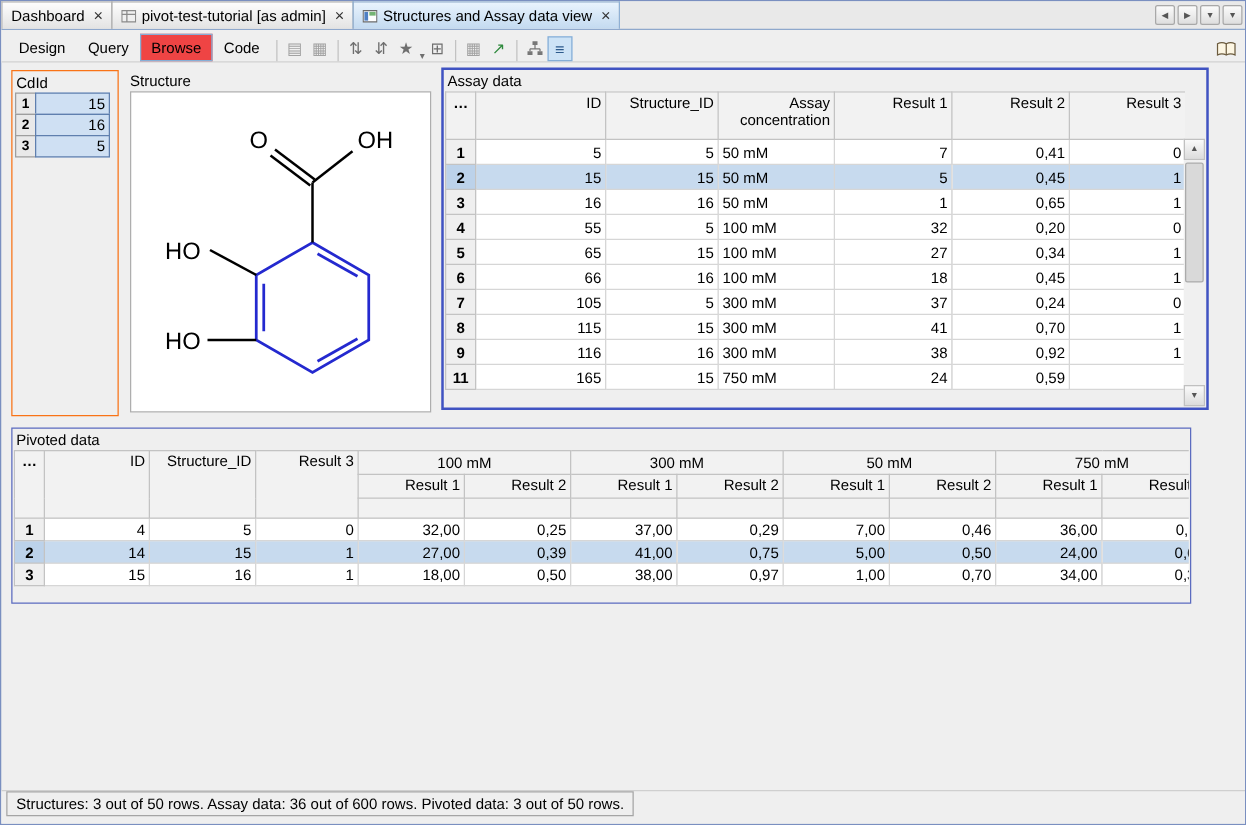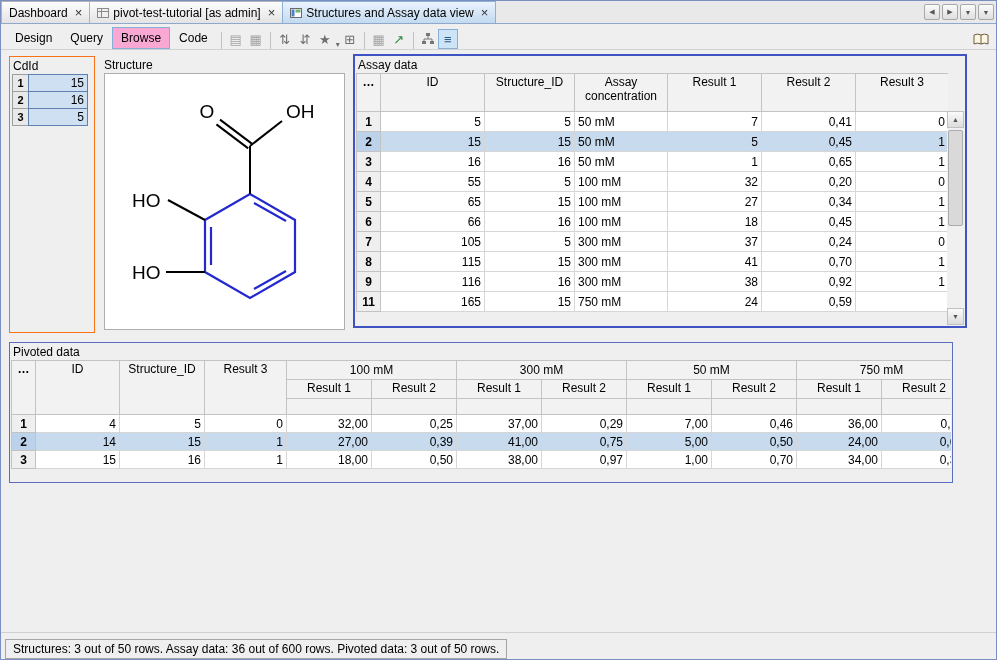--- a/index.html
+++ b/index.html
@@ -13,21 +13,21 @@
   .tab + .tab { margin-left:-1px; }
   .tab.active { background:linear-gradient(#e9f3fd,#c3daf0); border-color:#8fb0d4; }
   .tab-close { color:#333; font-size:13px; line-height:11px; margin-left:3px; }
   .tab-icon { display:inline-flex; width:12px; height:12px; }
   .tab-controls { position:absolute; right:2px; top:3px; display:flex; gap:2px; }
   .tc-btn { width:16px; height:16px; display:inline-flex; align-items:center; justify-content:center; font-size:7px; color:#555; border:1px solid #a8a8a8; background:linear-gradient(#fbfbfb,#dedede); border-radius:2px; }
 
   
   .toolbar { position:absolute; left:0; top:23px; right:0; height:26px; display:flex; align-items:flex-end; padding:0 5px; background:#efefef; border-bottom:1px solid #d2d2d2; }
   .mode-btn { padding:3px 8px; border:1px solid transparent; }
-  .mode-btn.active { background:#f9a8d4; border:1px solid #86aed6; }
+  .mode-btn.active { background:#ef4444; border:1px solid #86aed6; }
   .tb-sep { width:1px; height:17px; background:#c2c2c2; margin:0 4px; }
   .tb-icon { min-width:20px; height:20px; display:inline-flex; align-items:center; justify-content:center; color:#6f6f6f; font-size:13px; border:1px solid transparent; padding:0 1px; }
   .tb-icon.dim { color:#a2a2a2; }
   .tb-icon.flip { transform:scaleX(-1); }
   .tb-icon.green { color:#2f8a3d; }
   .tb-icon.active { background:#cde3f6; border:1px solid #86aed6; color:#2c5a8c; }
   .tb-caret { font-size:8px; color:#6f6f6f; margin-left:1px; }
   .tb-right { margin-left:auto; display:flex; }
 
   
@@ -45,21 +45,21 @@
   .cdid-val { width:60px; height:18px; border:1px solid #5f7fae; background:#cfe0f3; text-align:right; padding-right:3px; line-height:16px; margin-left:-1px; }
 
   
   .structure-canvas { position:absolute; left:3px; top:17px; width:241px; height:257px; background:#fff; border:1px solid #aeaeae; }
 
   
   .table-wrap { position:absolute; overflow:hidden; }
   #assay-wrap { left:1px; top:17px; width:592px; bottom:1px; }
   #pivot-wrap { left:1px; top:17px; right:1px; bottom:1px; }
   table.grid { border-collapse:collapse; table-layout:fixed; }
-  .grid th { background:#f2f2f2; border:1px solid #c3c3c3; font-weight:normal; text-align:center; vertical-align:top; padding:1px 3px; font-size:12px; overflow:hidden; }
+  .grid th { background:#f2f2f2; border:1px solid #c3c3c3; font-weight:normal; text-align:right; vertical-align:top; padding:1px 3px; font-size:12px; overflow:hidden; }
   .grid td { border:1px solid #d6d6d6; padding:1px 3px; font-size:12px; overflow:hidden; white-space:nowrap; background:#fff; }
   .grid td.rowhead { background:#efefef; border-color:#c3c3c3; font-weight:bold; text-align:center; padding:1px 1px; }
   .grid td.num { text-align:right; }
   .grid tr.selected td { background:#c7daee; }
   .grid tr.selected td.rowhead { background:#bcd2ea; }
   .grid th.corner { text-align:center; font-weight:bold; vertical-align:top; }
   .grid th.group { text-align:center; vertical-align:middle; }
   #assay-table thead tr { height:38px; }
   #assay-table tbody tr { height:20px; }
   #pivot-table tr.ph1 { height:19px; }
@@ -68,21 +68,21 @@
   #pivot-table tbody tr { height:18px; }
 
   
   .vscroll { position:absolute; right:1px; top:55px; bottom:1px; width:17px; background:#f0f0f0; }
   .vs-btn { position:absolute; left:0; width:17px; height:17px; border:1px solid #c0c0c0; background:linear-gradient(#fafafa,#dcdcdc); display:flex; align-items:center; justify-content:center; font-size:7px; color:#555; }
   .vs-up { top:0; }
   .vs-down { bottom:0; }
   .vs-thumb { position:absolute; left:1px; right:1px; top:19px; height:96px; background:#d9d9d9; border:1px solid #ababab; border-radius:2px; }
 
   
-  .statusbar { position:absolute; left:0; right:0; bottom:0; height:27px; background:#efefef; border-top:1px solid #cfcfcf; display:flex; align-items:flex-end; padding:0 4px; }
+  .statusbar { position:absolute; left:0; right:0; bottom:0; height:27px; background:#efefef; border-top:1px solid #cfcfcf; display:flex; align-items:flex-start; padding:0 4px; }
   .status-box { border:1px solid #a5a5a5; background:#efefef; padding:2px 7px; white-space:nowrap; }
 </style>
 </head>
 <body>
 
 <div class="window">
 
   <div class="tabbar">
     <div class="tab">
       <span class="tab-label">Dashboard</span>

